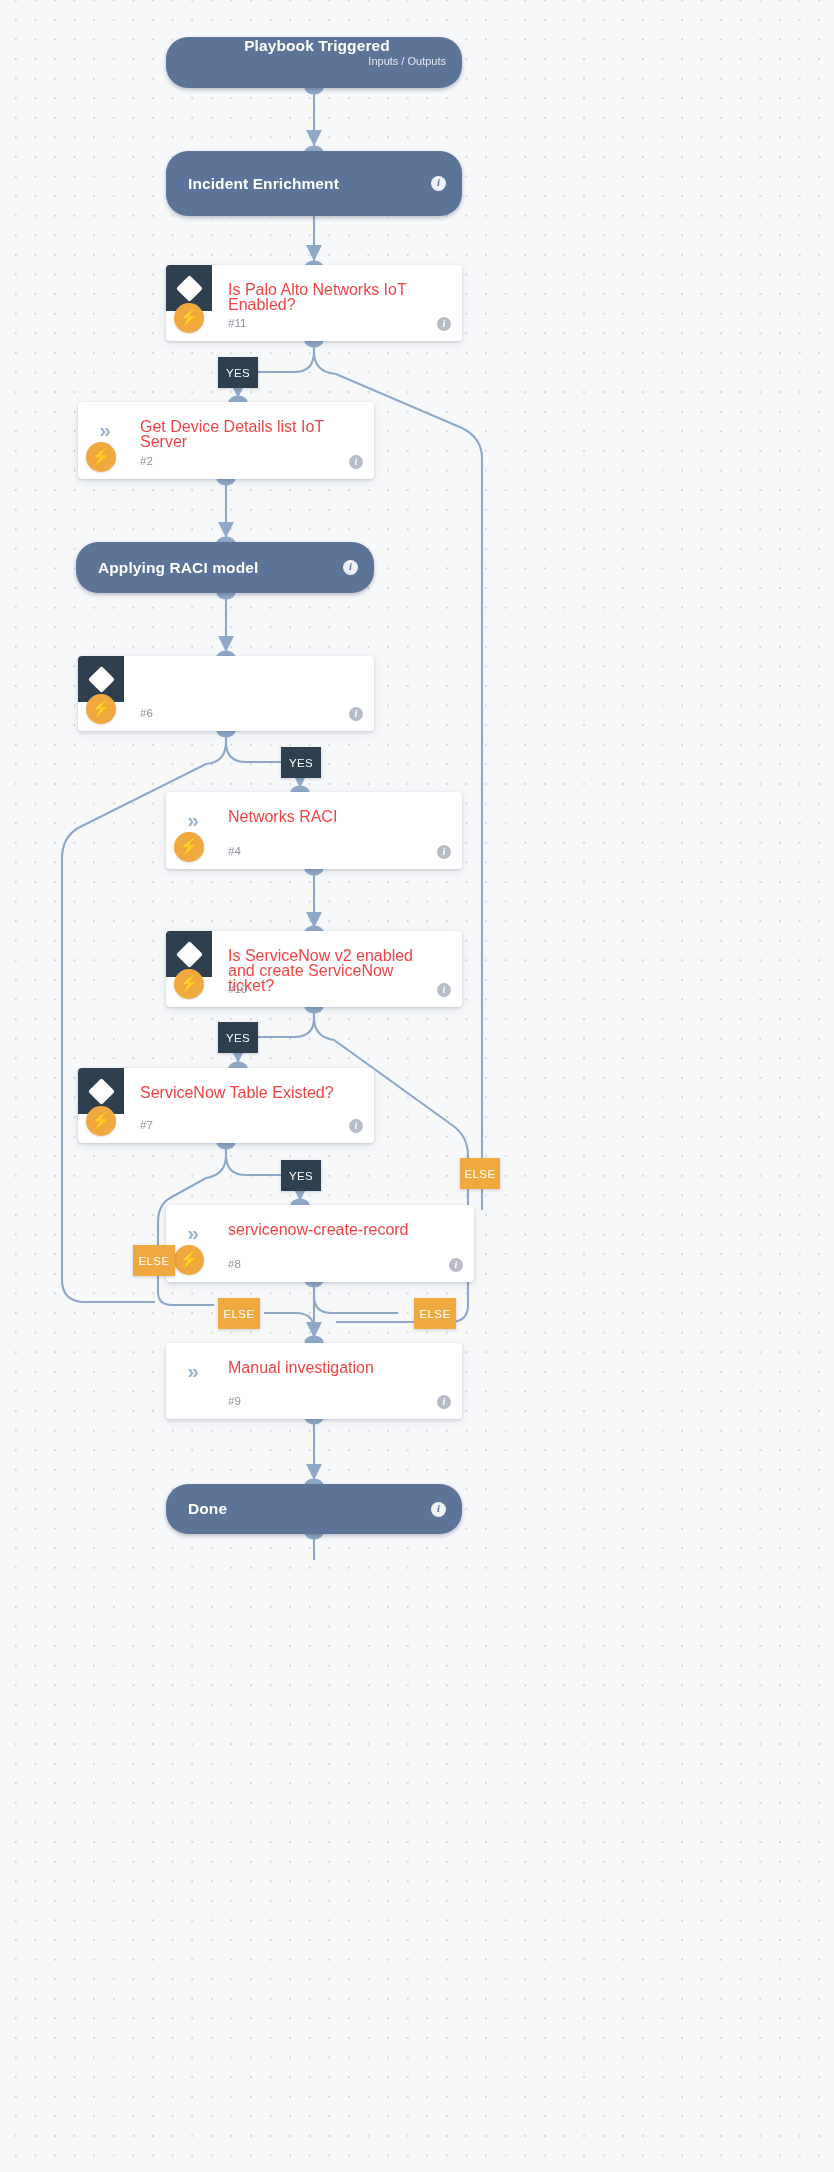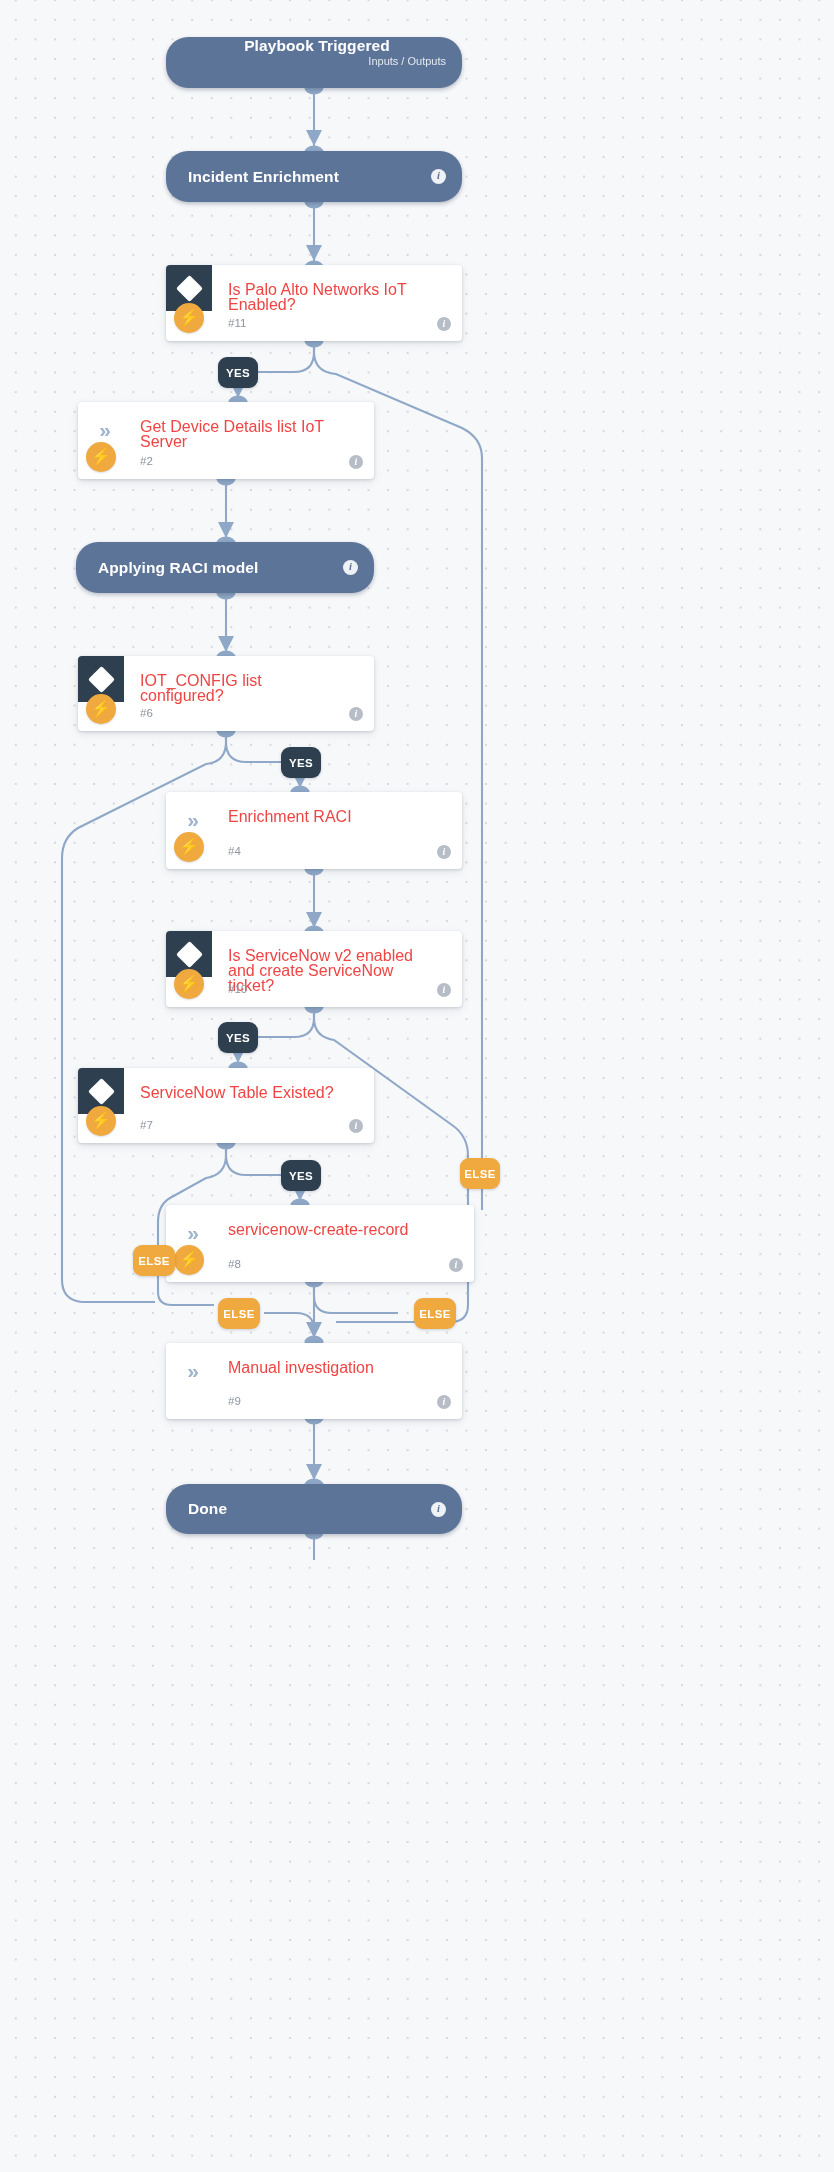--- a/index.html
+++ b/index.html
@@ -100,23 +100,23 @@
     position:absolute;width:30px;height:30px;border-radius:50%;
     background:#f0a93e;
     display:flex;align-items:center;justify-content:center;
     color:#ffffff;font-size:16px;line-height:1;
     box-shadow:0 1px 2px rgba(40,55,80,.18);
   }
 
   
   .badge{
     position:absolute;
-    border-radius:9px;
-    display:flex;align-items:center;justify-content:center;
-    color:#ffffff;font-size:11.5px;font-weight:700;letter-spacing:.4px;
+    border-radius:0;
+    display:flex;align-items:center;justify-content:center;
+    color:#ffffff;font-size:11.5px;font-weight:400;letter-spacing:.4px;
     box-shadow:0 1px 3px rgba(40,55,80,.22);
   }
   .badge-yes{background:#2e3f4f;}
   .badge-else{background:#f0a93e;}
 </style>
 </head>
 <body>
 
 <div id="canvas"></div>
 
@@ -210,21 +210,21 @@
   <path class="e" d="M314,1533 L314,1560"></path>
 </svg>
 
 <div class="node pill" style="left:166px;top:37px;width:296px;height:51px;flex-direction:column;">
   <span class="pill-label">Playbook Triggered</span>
   <span class="pill-right">
     <span class="io-text">Inputs / Outputs</span>
   </span>
 </div>
 
-<div class="node pill" style="left:166px;top:151px;width:296px;height:51px;">
+<div class="node pill" style="left:166px;top:151px;width:296px;height:65px;">
   <span class="pill-label">Incident Enrichment</span>
   <span class="pill-right">
     <span class="info">i</span>
   </span>
 </div>
 
 <div class="node card" style="left:166px;top:265px;width:296px;height:76px;">
   <div class="card-body">
     <div class="cond-icon">
         <i></i>
@@ -254,33 +254,32 @@
     <span class="info">i</span>
   </span>
 </div>
 
 <div class="node card" style="left:78px;top:656px;width:296px;height:75px;">
   <div class="card-body">
     <div class="cond-icon">
         <i></i>
       </div>
     <div class="bolt" style="left:8px;top:38px;">⚡</div>
-    <div class="card-title">IOT_CONFIG list configured?</div>
     <div class="card-num">#6</div>
     <div class="card-info">i</div>
   </div>
 </div>
 
 <div class="node badge badge-yes" style="left:281px;top:747px;width:40px;height:31px;">YES</div>
 
 <div class="node card" style="left:166px;top:792px;width:296px;height:77px;">
   <div class="card-body">
     <div class="task-icon">»</div>
     <div class="bolt" style="left:8px;top:40px;">⚡</div>
-    <div class="card-title">Enrichment RACI</div>
+    <div class="card-title">Networks RACI</div>
     <div class="card-num">#4</div>
     <div class="card-info">i</div>
   </div>
 </div>
 
 <div class="node card" style="left:166px;top:931px;width:296px;height:76px;">
   <div class="card-body">
     <div class="cond-icon">
         <i></i>
       </div>

